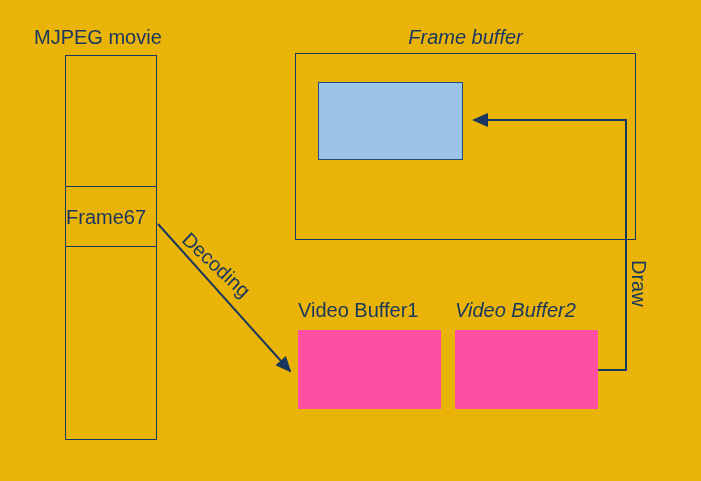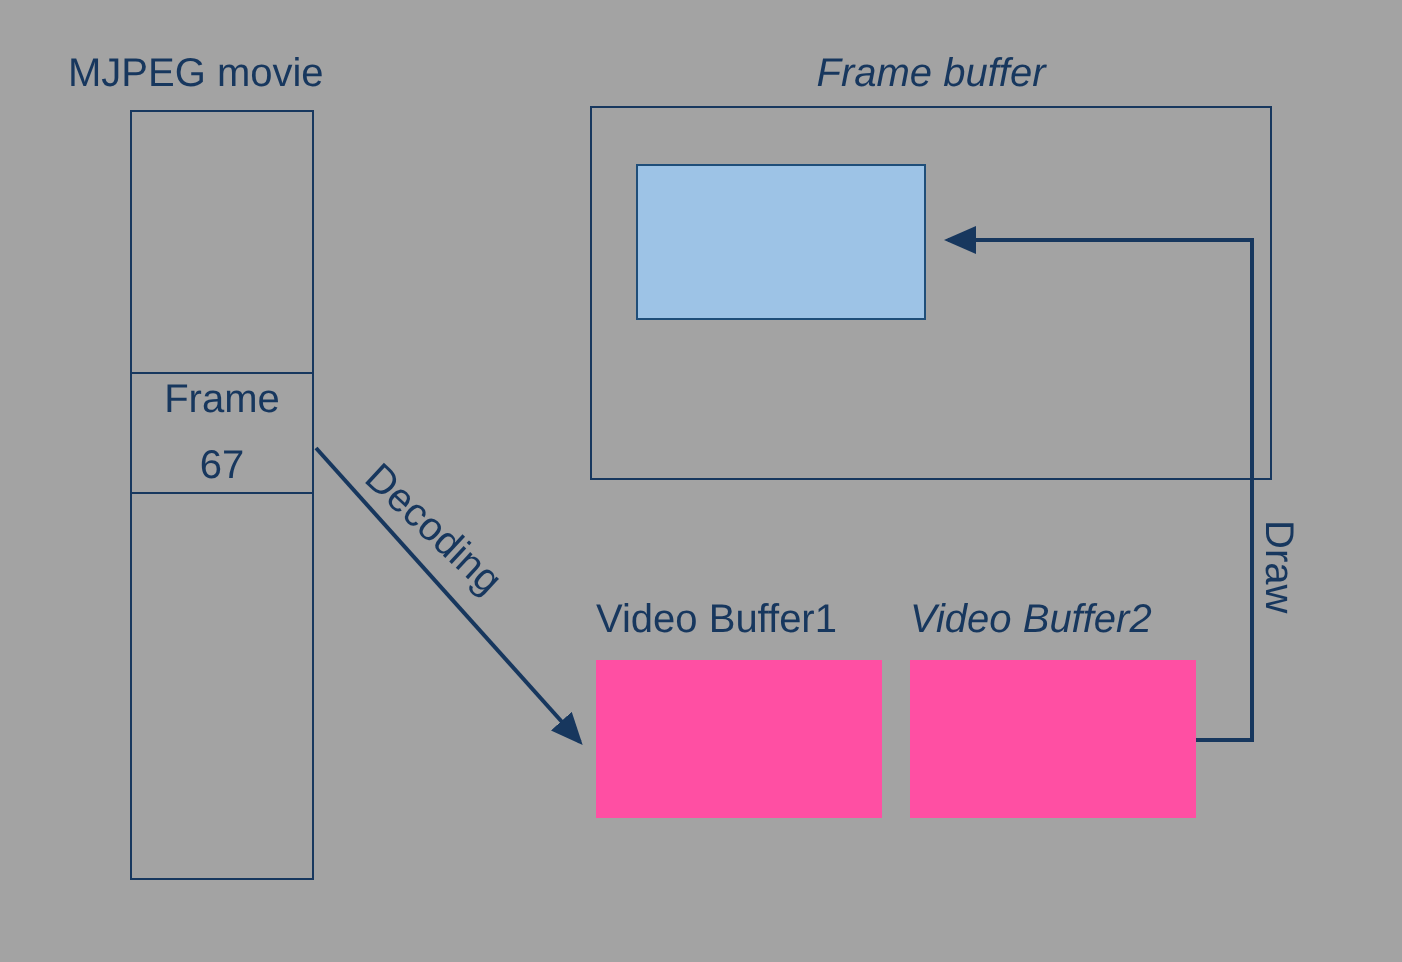--- a/index.html
+++ b/index.html
@@ -5,21 +5,21 @@
   * { margin: 0; padding: 0; box-sizing: border-box; }
   html, body { background: #ffffff; }
   body {
     font-family: "Liberation Sans", sans-serif;
     color: #17375E;
   }
   .canvas {
     position: relative;
     width: 701px;
     height: 481px;
-    background: #a3a3a3;
+    background: #eab308;
     overflow: hidden;
   }
   .label {
     position: absolute;
     font-size: 20px;
     color: #17375E;
     white-space: nowrap;
   }
   
   .film-strip {
@@ -28,23 +28,23 @@
     width: 92px; height: 385px;
     border: 1.5px solid #17375E;
     display: flex;
     flex-direction: column;
   }
   .film-top { height: 131px; border-bottom: 1.5px solid #17375E; }
   .film-cell {
     height: 60px;
     border-bottom: 1.5px solid #17375E;
     display: flex;
-    flex-direction: column;
+    flex-direction: row;
     align-items: center;
-    justify-content: space-between;
+    justify-content: flex-start;
     font-size: 20px;
     line-height: 26px;
   }
   .film-bottom { flex: 1; }
   
   .frame-buffer-label { left: 295px; top: 26px; width: 341px; text-align: center; font-style: italic; }
   .frame-buffer-box {
     position: absolute;
     left: 295px; top: 53px;
     width: 341px; height: 187px;

